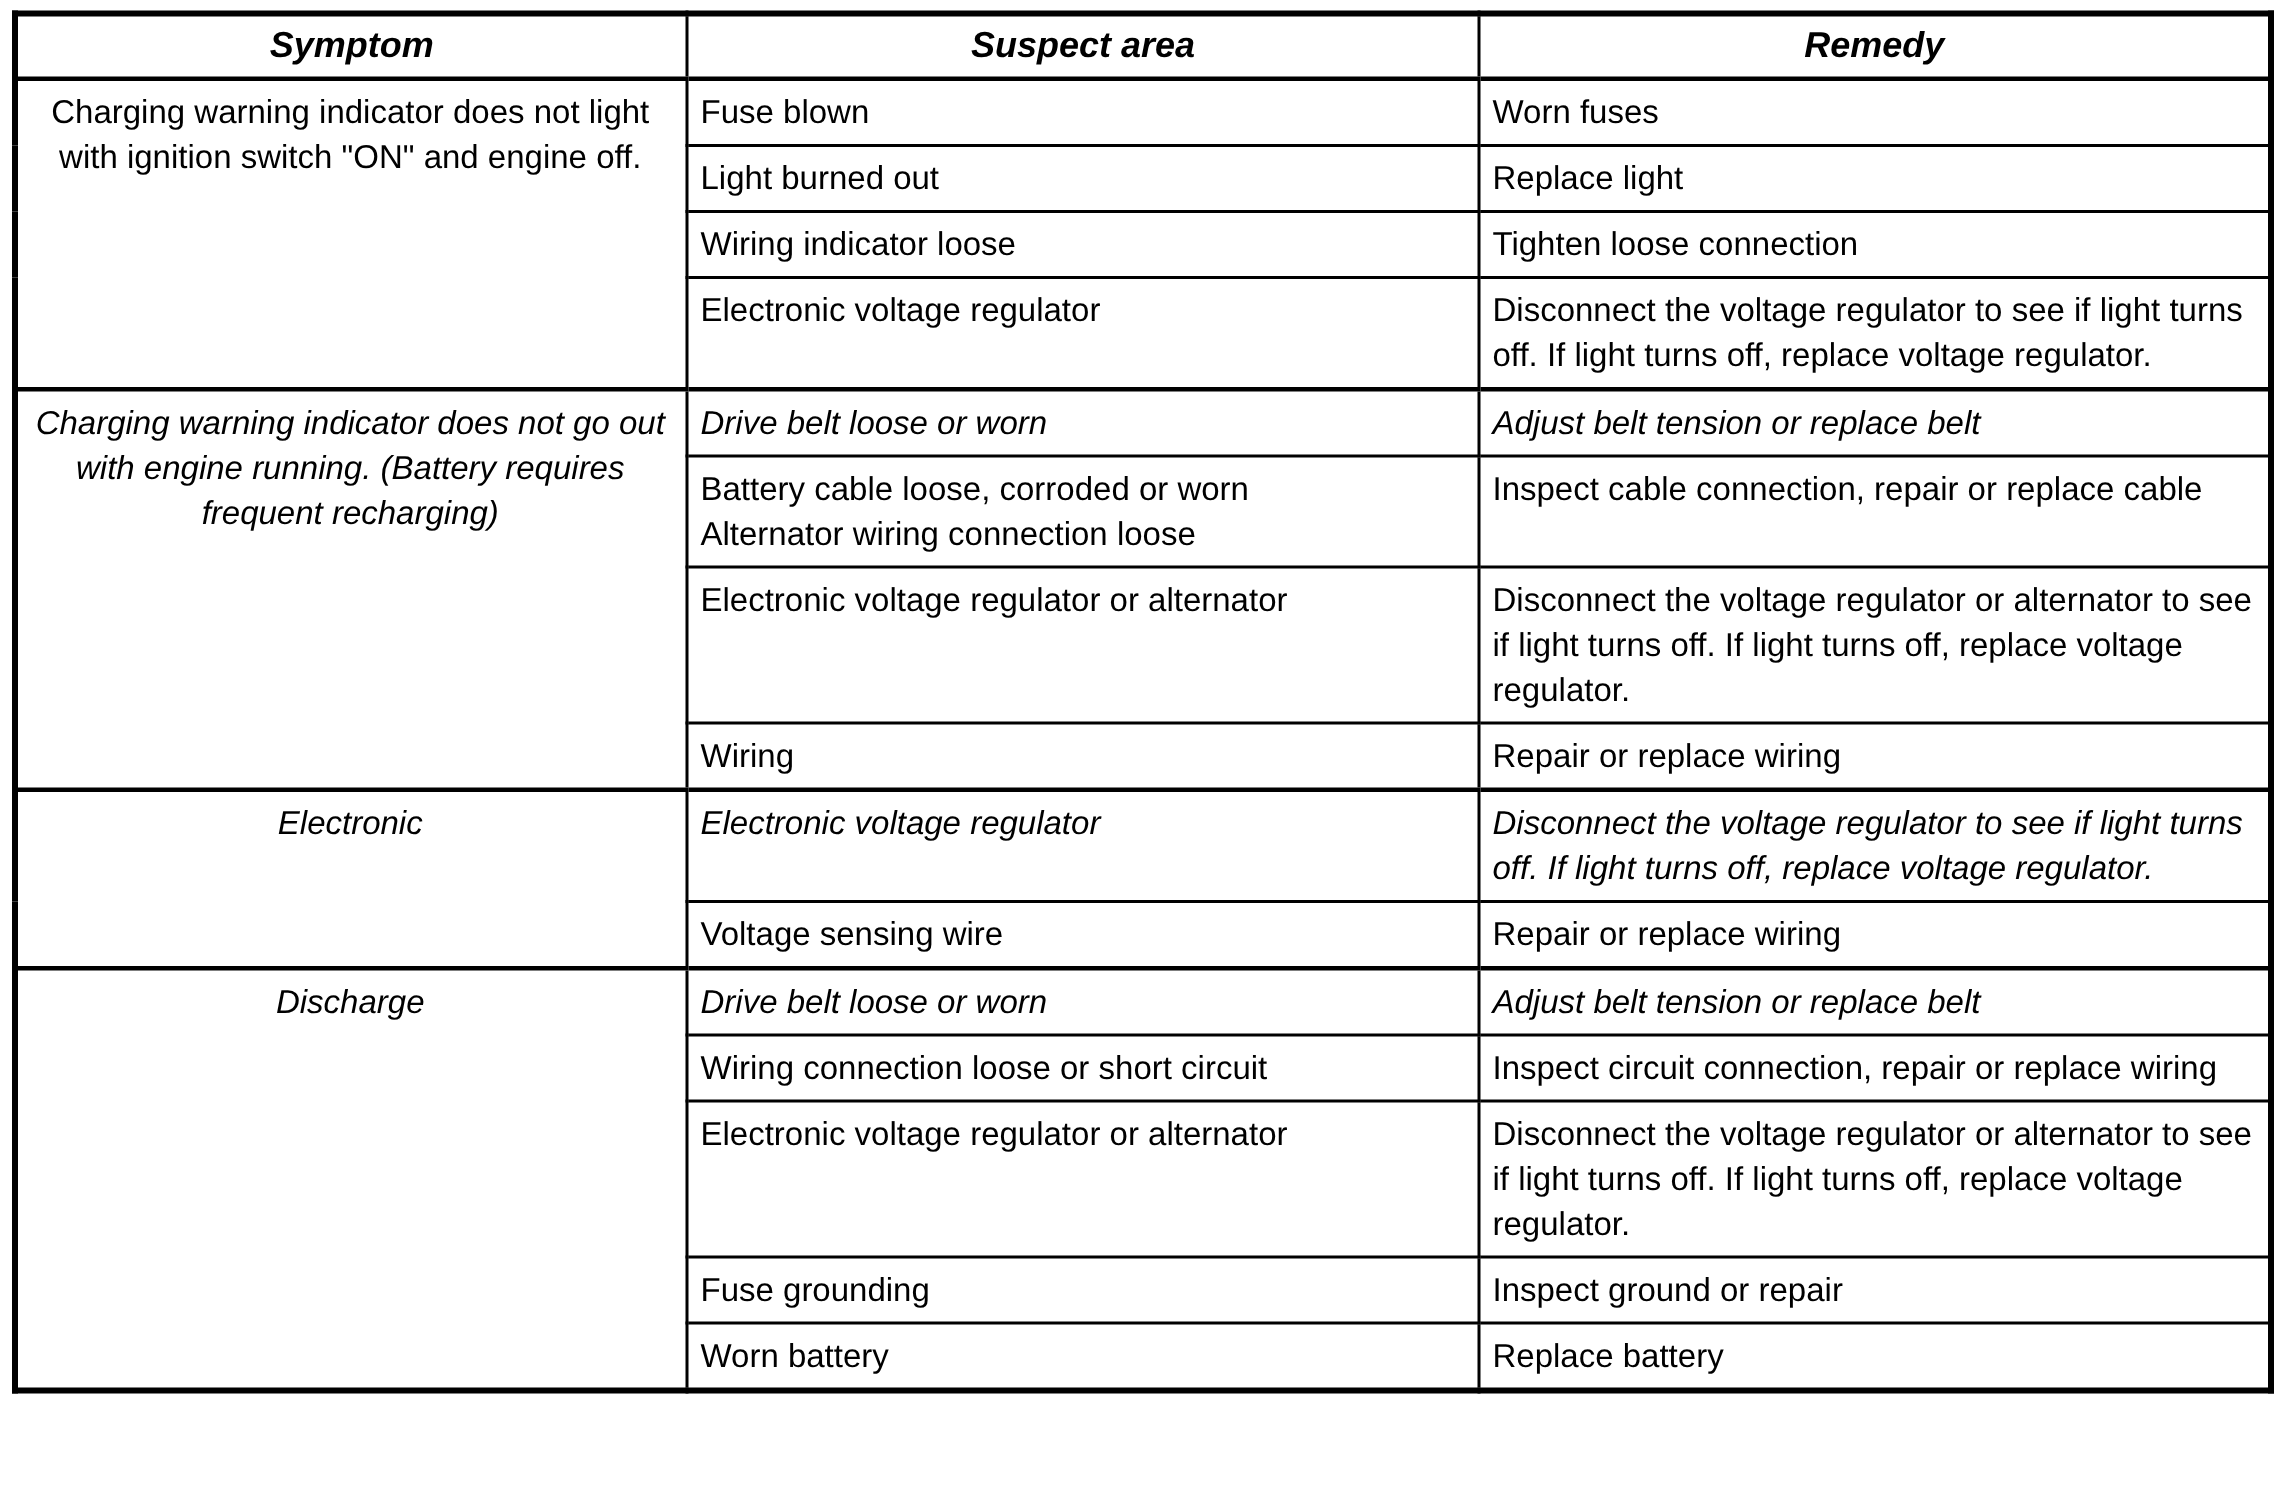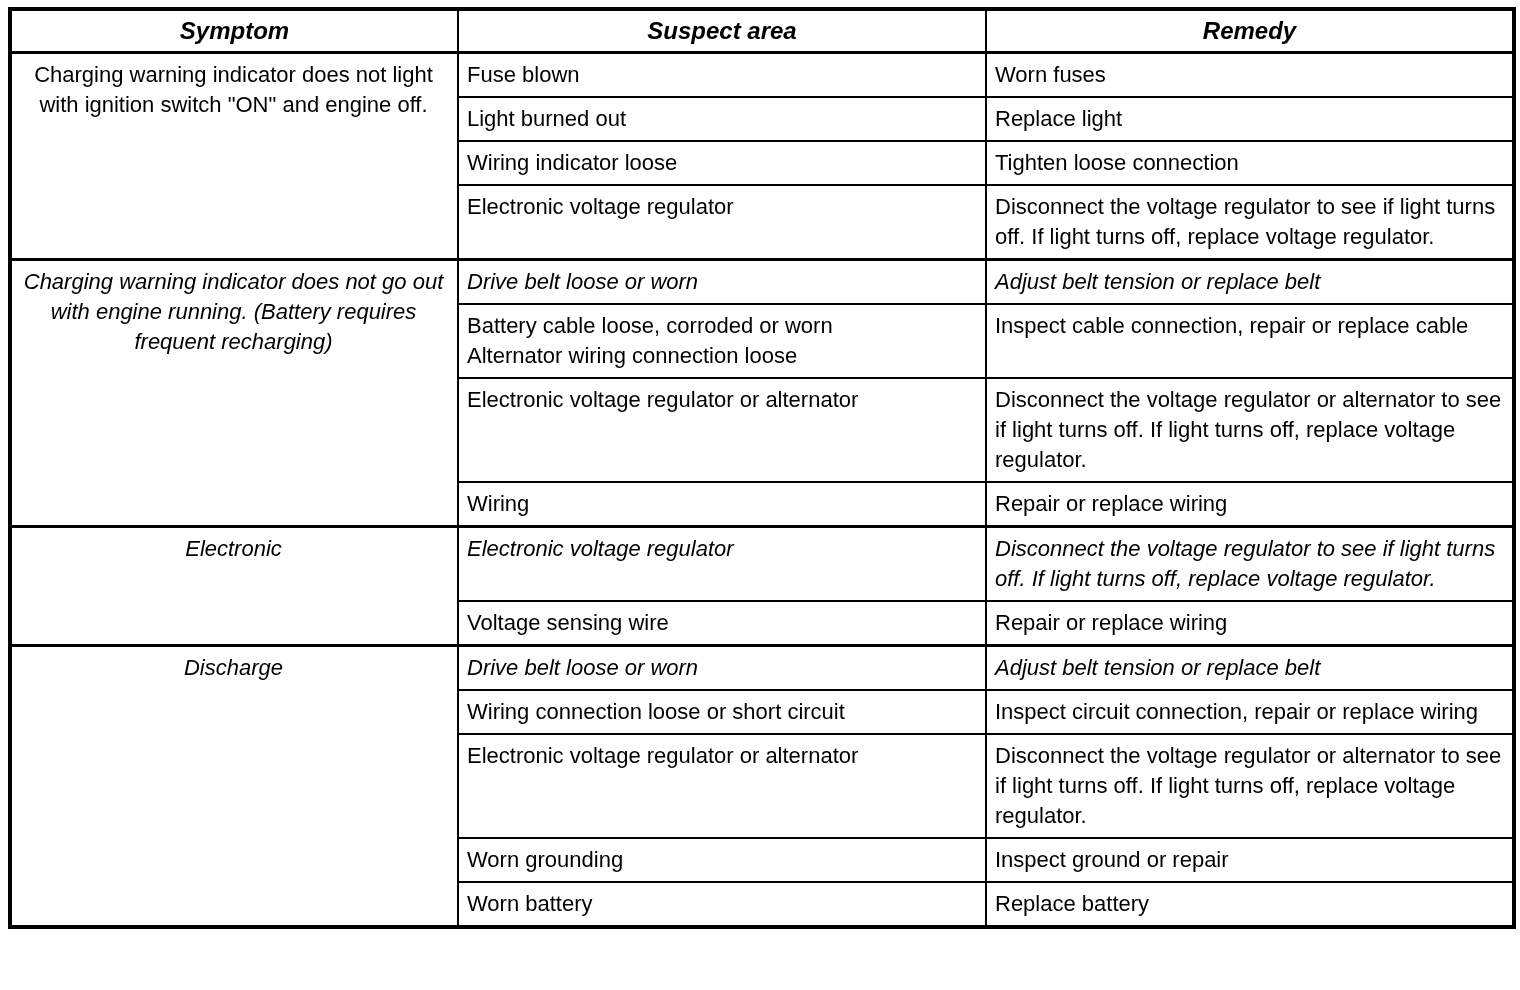--- a/index.html
+++ b/index.html
@@ -127,21 +127,21 @@
         </tr>
         <tr>
           <td>Wiring connection loose or short circuit</td>
           <td>Inspect circuit connection, repair or replace wiring</td>
         </tr>
         <tr>
           <td>Electronic voltage regulator or alternator</td>
           <td>Disconnect the voltage regulator or alternator to see if light turns off. If light turns off, replace voltage regulator.</td>
         </tr>
         <tr>
-          <td>Worn grounding</td>
+          <td>Fuse grounding</td>
           <td>Inspect ground or repair</td>
         </tr>
         <tr>
           <td>Worn battery</td>
           <td>Replace battery</td>
         </tr>
       </tbody>
   </table>
 </div>
 

